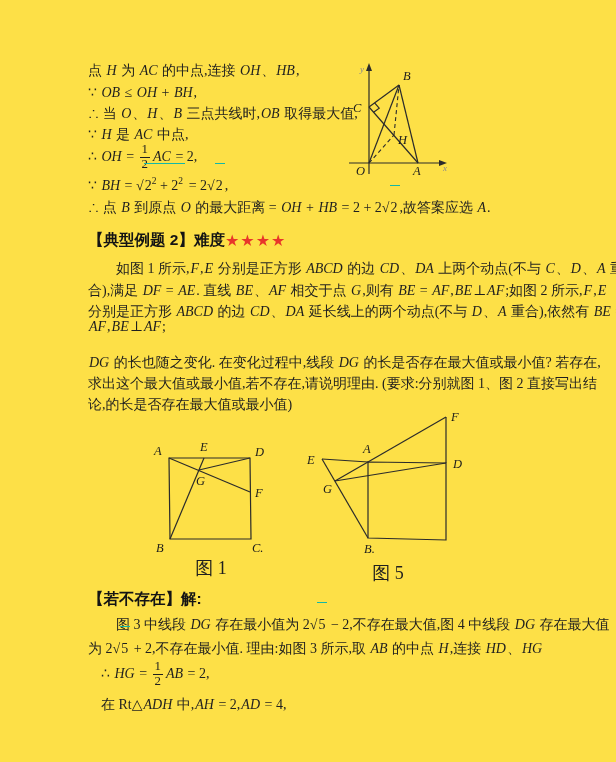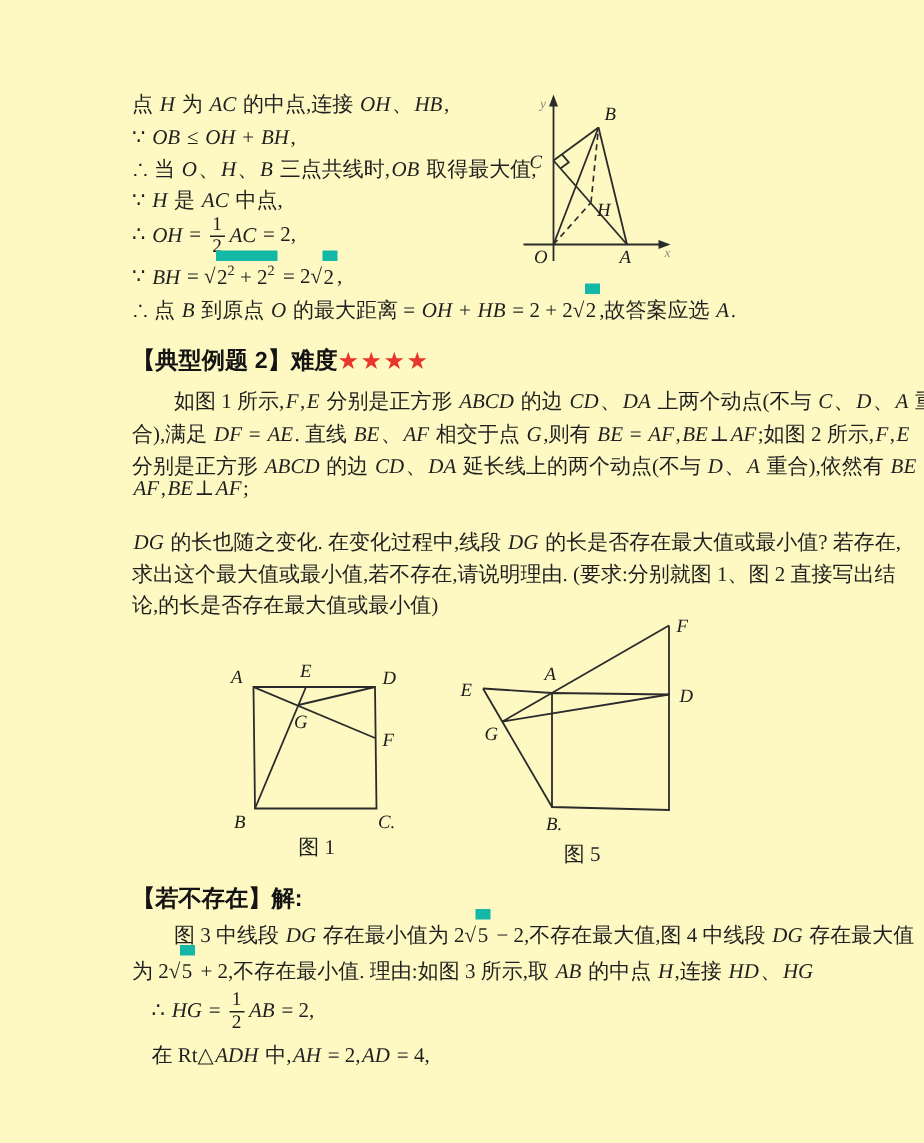--- a/index.html
+++ b/index.html
@@ -1,46 +1,46 @@
 <!DOCTYPE html>
 <html><head>
 <meta charset="utf-8">
 <style>
   html,body{margin:0;padding:0;background:#e8e8e8;}
   .page{
     position:relative;width:616px;height:762px;margin:0 auto;
-    background:#fef9c3;overflow:hidden;
+    background:#fde047;overflow:hidden;
     font-family:"Liberation Serif","DejaVu Serif",serif;
     color:#1f1f1f;
   }
   .ln{
     position:absolute;left:88px;
     font-size:14px;line-height:21px;white-space:nowrap;
     color:#1f1f1f;
   }
   .hd{
     position:absolute;left:88px;
     font-family:"Liberation Sans","DejaVu Sans",sans-serif;
     font-weight:700;font-size:15.5px;color:#141414;white-space:nowrap;
   }
   .stars{color:#e8362a;font-size:16px;letter-spacing:1px;vertical-align:-1px;}
   i{font-style:italic;font-family:"Liberation Serif","DejaVu Serif",serif;padding:0 1px;}
   sup{font-size:0.68em;}
   .frac{display:inline-block;text-align:center;vertical-align:-0.55em;line-height:1.08;font-size:0.92em;margin:0 2px;}
   .frac .num{display:block;border-bottom:1px solid #1f1f1f;padding:0 2px;}
   .frac .den{display:block;}
   .sqrt{white-space:nowrap;}
-  .sqrt .rad{border-top:7px solid #14b8a6;padding:4px 2px 0 1px;}
+  .sqrt .rad{border-top:1px solid #14b8a6;padding:14px 2px 0 1px;}
   .fig{position:absolute;}
   .fig line,.fig polyline,.fig polygon,.fig path{stroke:#2b2b2b;stroke-width:1.2;fill:none;}
   .fig .arrow{fill:#2b2b2b;stroke:none;}
   .fig .dash{stroke-dasharray:4,3;stroke-width:1.1;}
   .fig text{font-family:"Liberation Serif","DejaVu Serif",serif;font-style:italic;font-size:12.5px;fill:#1c1c1c;stroke:none;}
   .fig text.ax{font-size:9px;fill:#8a8a8a;}
-  .caption{position:absolute;text-align:center;font-size:14px;color:#1f1f1f;}
+  .caption{position:absolute;text-align:center;font-size:18px;color:#1f1f1f;}
 </style>
 </head>
 <body>
 
 <div class="page">
 
   <div class="ln" style="top:60px">点 <i>H</i> 为 <i>AC</i> 的中点,连接 <i>OH</i>、<i>HB</i>,</div>
   <div class="ln" style="top:82px">∵ <i>OB</i> ≤ <i>OH</i> + <i>BH</i>,</div>
   <div class="ln" style="top:103px">∴ 当 <i>O</i>、<i>H</i>、<i>B</i> 三点共线时,<i>OB</i> 取得最大值,</div>
   <div class="ln" style="top:124px">∵ <i>H</i> 是 <i>AC</i> 中点,</div>

